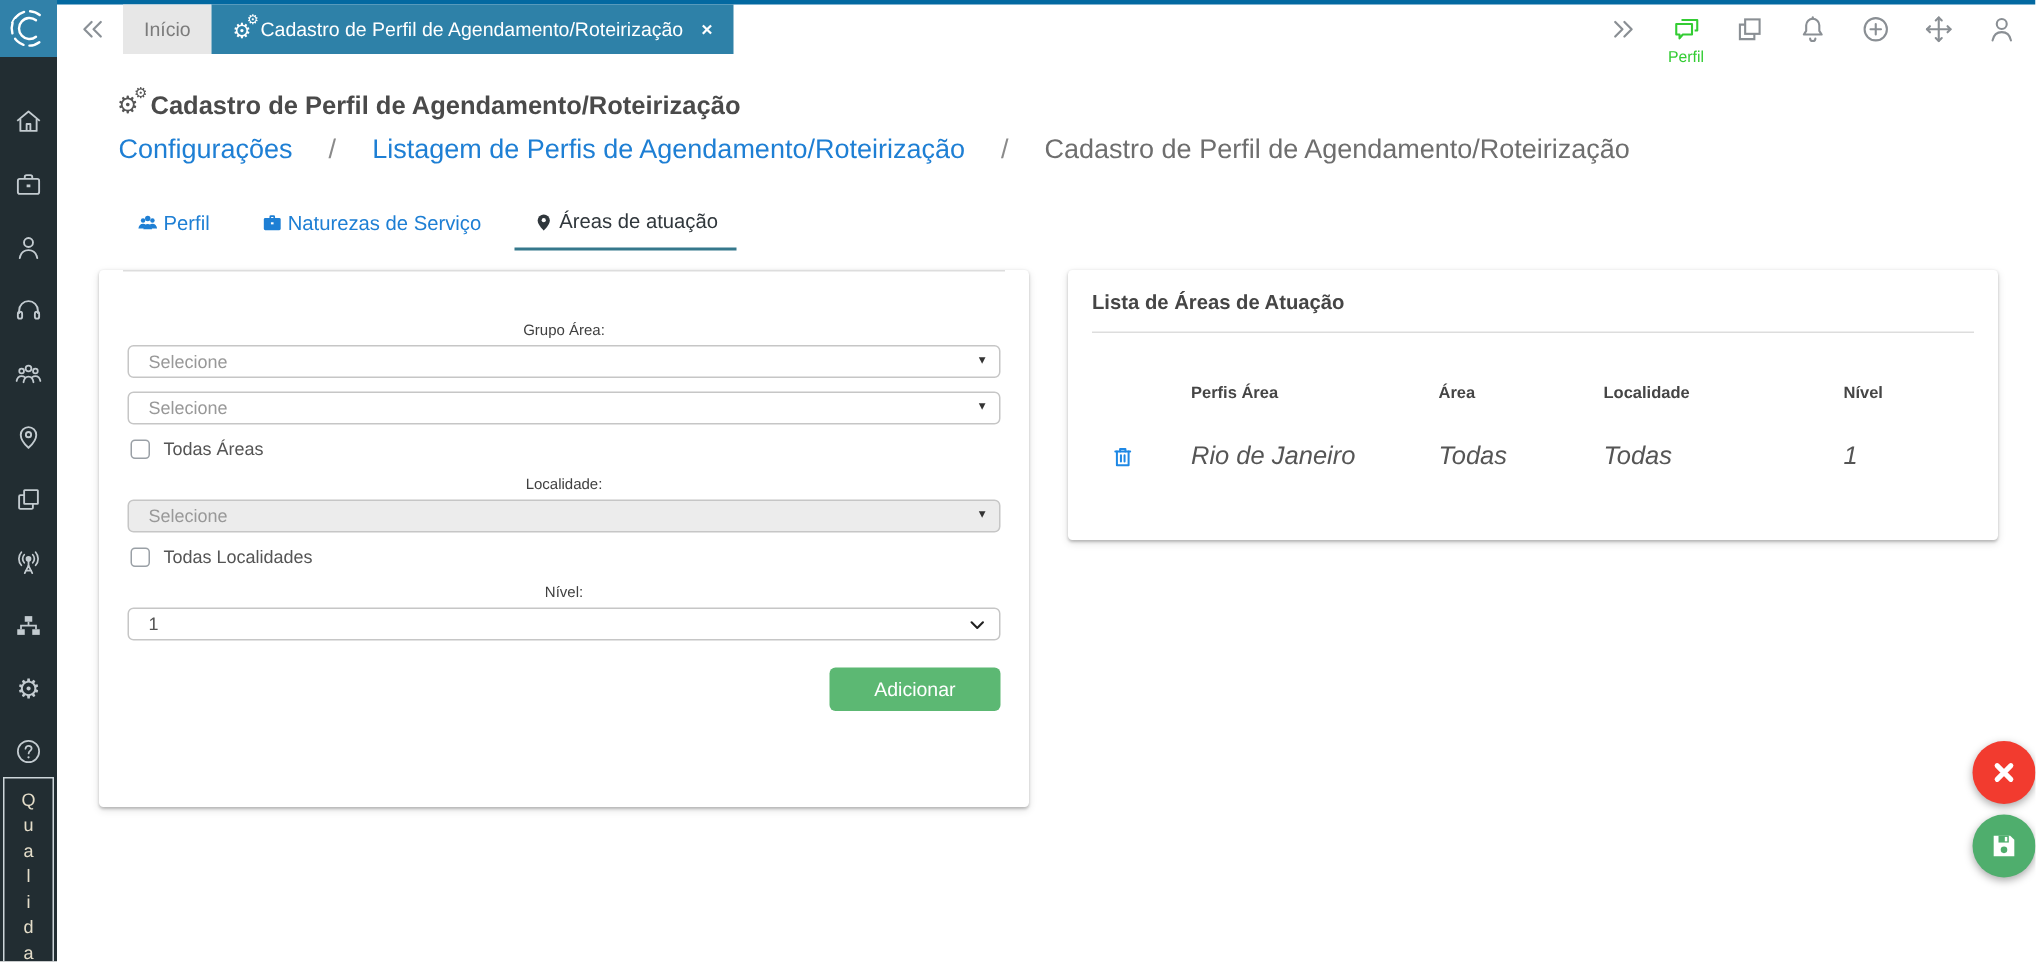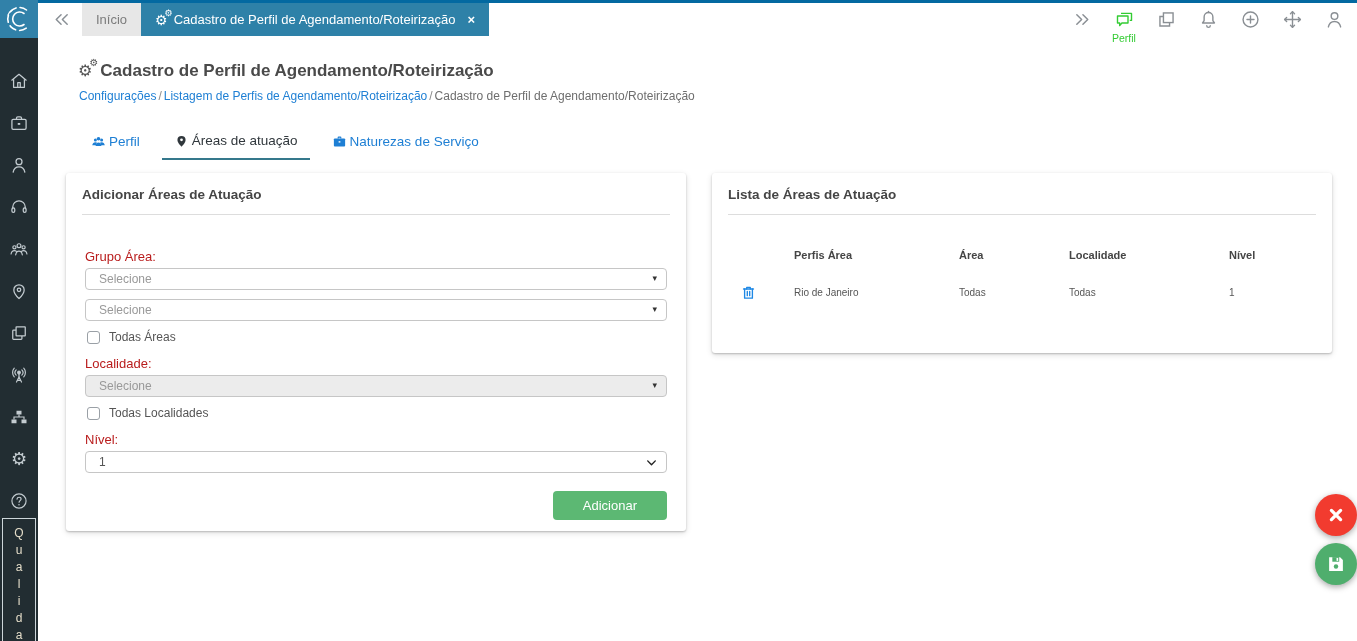--- a/index.html
+++ b/index.html
@@ -36,38 +36,38 @@
   .top-icon svg { width:21px; height:21px; }
   .top-icon.online { color:#33cc33; }
   .online-text { position:absolute; top:25px; left:50%; transform:translateX(-50%); font-size:10.5px; color:#33cc33; }
 
   
   .main { position:absolute; left:38px; top:39px; right:0; bottom:0; }
   .page-head { margin:22px 0 0 40px; display:flex; align-items:center; gap:8px; color:#4d4d4d; }
   .page-head .cogs { position:relative; font-size:16px; line-height:1; color:#555; }
   .page-head .cogs .small { position:absolute; font-size:10px; right:-6px; top:-5px; }
   .page-title { font-size:17px; font-weight:bold; color:#4a4a4a; }
-  .breadcrumb { margin:8px 0 0 41px; font-size:12px; color:#6e6e6e; display:flex; gap:2px; align-items:center; }
+  .breadcrumb { margin:8px 0 0 41px; font-size:18px; color:#6e6e6e; display:flex; gap:24px; align-items:center; }
   .breadcrumb .link { color:#1e7fd4; cursor:pointer; }
   .breadcrumb .sep { color:#8a8a8a; }
 
   .view-tabs { margin:26px 0 0 41px; display:flex; gap:10px; }
   .view-tab { display:flex; align-items:center; gap:3px; font-size:13.5px; color:#1e7fd4;
     padding:4px 12px 10px 12px; cursor:pointer; }
   .view-tab svg { width:15px; height:15px; }
   .view-tab.active { color:#30373c; border-bottom:2px solid #35788c; }
 
   .cards { margin:13px 0 0 28px; display:flex; gap:26px; align-items:flex-start; }
   .card { width:620px; background:#fff; border-radius:3px;
     box-shadow:0 1px 2px rgba(0,0,0,.22), 0 2px 6px rgba(0,0,0,.12); }
   .card-header { padding:14px 16px 12px 16px; font-size:13.5px; font-weight:bold; color:#454545; }
   .card-divider { height:1px; background:#ddd; margin:0 16px; }
   .card-body { padding:34px 19px 20px 19px; }
 
-  .field-label { font-size:13px; color:#b91c1c; margin-bottom:4px; }
+  .field-label { font-size:10px; color:#404040; margin-bottom:4px;text-align:center; }
   .select { position:relative; height:22px; border:1px solid #c6c6c6; border-radius:4px; background:#fff;
     display:flex; align-items:center; padding:0 24px 0 13px; font-size:12px; color:#999;
     margin-bottom:9px; cursor:pointer; }
   .select.disabled { background:#ececec; }
   .select .caret { position:absolute; right:9px; top:50%; transform:translateY(-58%); font-size:9px; color:#333; }
   .select .caret-svg { position:absolute; right:8px; top:4px; width:13px; height:13px; color:#222; }
   .select .val { color:#999; }
   .select.filled .val { color:#555; }
 
   .check-row { display:flex; align-items:center; gap:9px; margin:3px 0 12px 2px; }
@@ -77,21 +77,21 @@
 
   .btn-row { display:flex; justify-content:flex-end; margin-top:18px; }
   .btn-green { background:#5cb873; color:#fff; border:none; border-radius:4px;
     padding:7px 30px; font-size:13px; font-family:inherit; cursor:pointer; }
 
   
   .list-body { padding:28px 16px 30px 16px; }
   .grid { display:grid; grid-template-columns:62px 165px 110px 160px 1fr; align-items:center; }
   .grid.head { margin-bottom:6px; }
   .th { font-size:11px; font-weight:bold; color:#454545; padding:6px 4px; }
-  .td { font-size:10px; color:#555; padding:14px 4px; }
+  .td { font-size:17px; color:#555; padding:14px 4px;font-style:italic; }
   .trash-btn { background:none; border:none; color:#1e88e5; cursor:pointer; display:flex;
     align-items:center; justify-content:flex-start; padding-left:12px; }
   .trash-btn svg { width:17px; height:19px; }
 
   
   .fab { position:absolute; right:0; width:42px; height:42px; border-radius:50%; border:none;
     display:flex; align-items:center; justify-content:center; cursor:pointer;
     box-shadow:0 2px 6px rgba(0,0,0,.35); }
   .fab.red { top:494px; background:#f23b2f; }
   .fab.green { top:543px; background:#4fae6d; }
@@ -276,41 +276,40 @@
         <svg viewBox="0 0 24 24" fill="#1e7fd4">
             <circle cx="7" cy="9.5" r="2.4"></circle>
             <circle cx="17" cy="9.5" r="2.4"></circle>
             <circle cx="12" cy="7.5" r="2.9"></circle>
             <path d="M2 18c.5-3.2 2.3-5 5-5 1.2 0 2.2.4 3 1-1 1-1.7 2.4-2 4z"></path>
             <path d="M22 18c-.5-3.2-2.3-5-5-5-1.2 0-2.2.4-3 1 1 1 1.7 2.4 2 4z"></path>
             <path d="M7.3 19c.5-3.6 2.3-5.6 4.7-5.6s4.2 2 4.7 5.6z"></path>
           </svg>
         <span>Perfil</span>
       </div>
-      <div class="view-tab active">
-        <svg viewBox="0 0 24 24" fill="#30373c">
-            <path d="M12 22s-6.5-6-6.5-10.7a6.5 6.5 0 1 1 13 0C18.5 16 12 22 12 22z"></path>
-            <circle cx="12" cy="10.8" r="2.2" fill="#fff"></circle>
-          </svg>
-        <span>Áreas de atuação</span>
-      </div>
       <div class="view-tab">
         <svg viewBox="0 0 24 24" fill="#1e7fd4">
             <rect x="3" y="7" width="18" height="13" rx="1.5"></rect>
             <path d="M9 7V5.5A1.5 1.5 0 0 1 10.5 4h3A1.5 1.5 0 0 1 15 5.5V7h-1.8V5.8h-2.4V7z"></path>
             <rect x="10.6" y="11.5" width="2.8" height="2.2" fill="#fff"></rect>
           </svg>
         <span>Naturezas de Serviço</span>
       </div>
+      <div class="view-tab active">
+        <svg viewBox="0 0 24 24" fill="#30373c">
+            <path d="M12 22s-6.5-6-6.5-10.7a6.5 6.5 0 1 1 13 0C18.5 16 12 22 12 22z"></path>
+            <circle cx="12" cy="10.8" r="2.2" fill="#fff"></circle>
+          </svg>
+        <span>Áreas de atuação</span>
+      </div>
     </div>
 
     <div class="cards">
 
       <section class="card" style="height:358px;">
-        <div class="card-header">Adicionar Áreas de Atuação</div>
         <div class="card-divider"></div>
         <div class="card-body">
 
           <div class="field-label">Grupo Área:</div>
           <div class="select">
             <span class="val">Selecione</span>
             <span class="caret">▾</span>
           </div>
 
           <div class="select">

